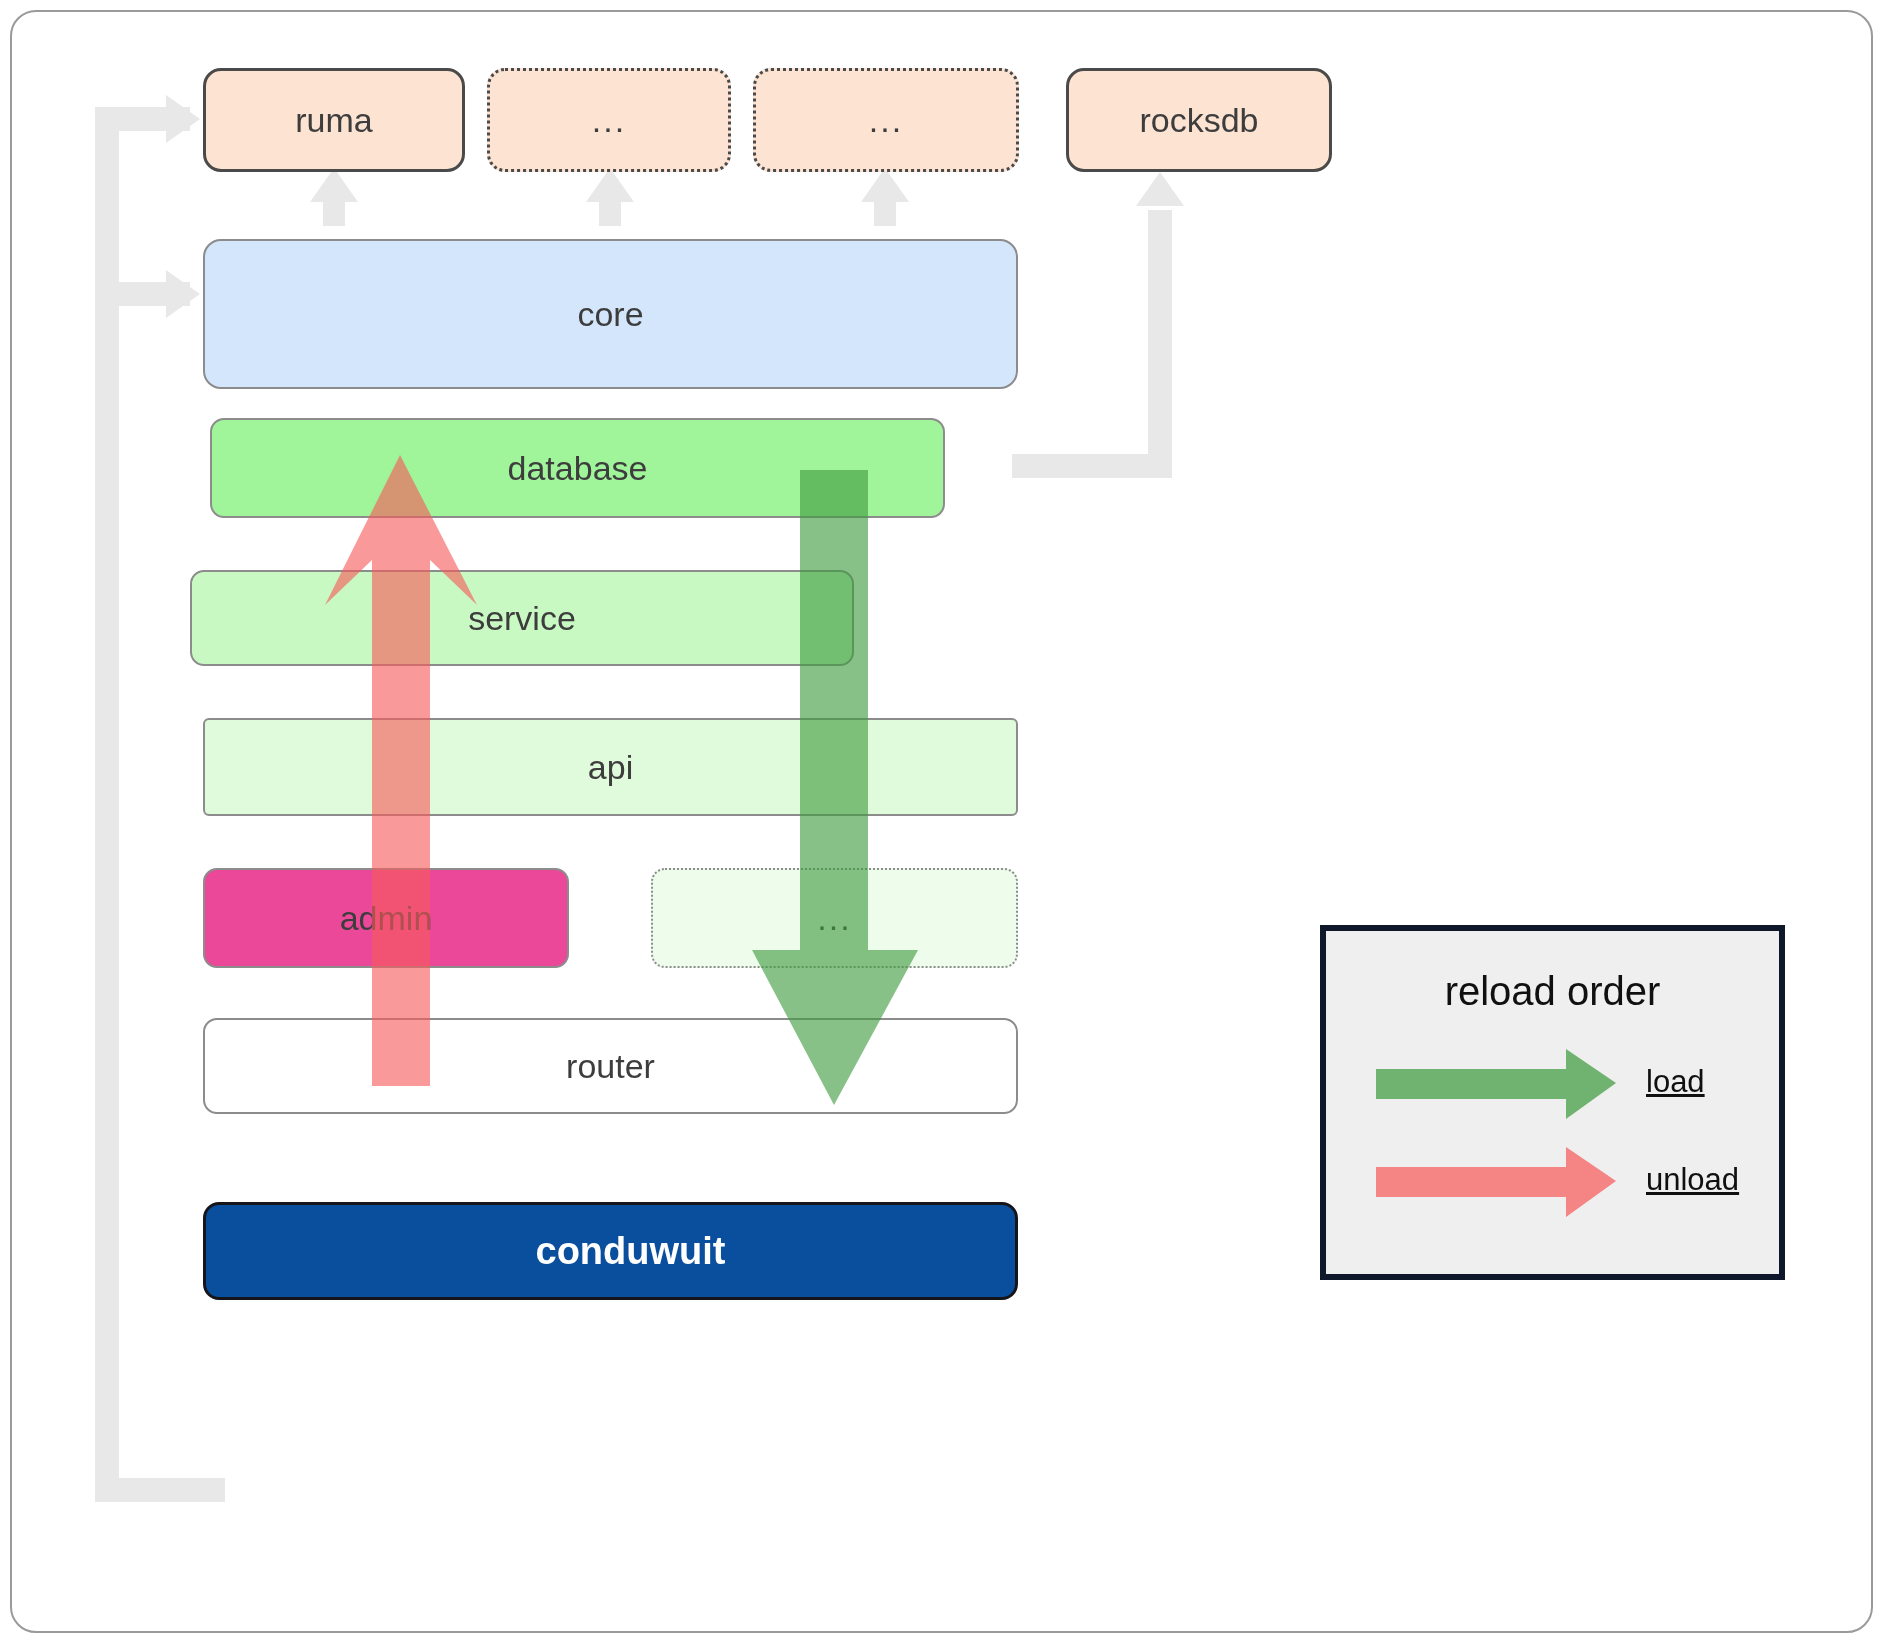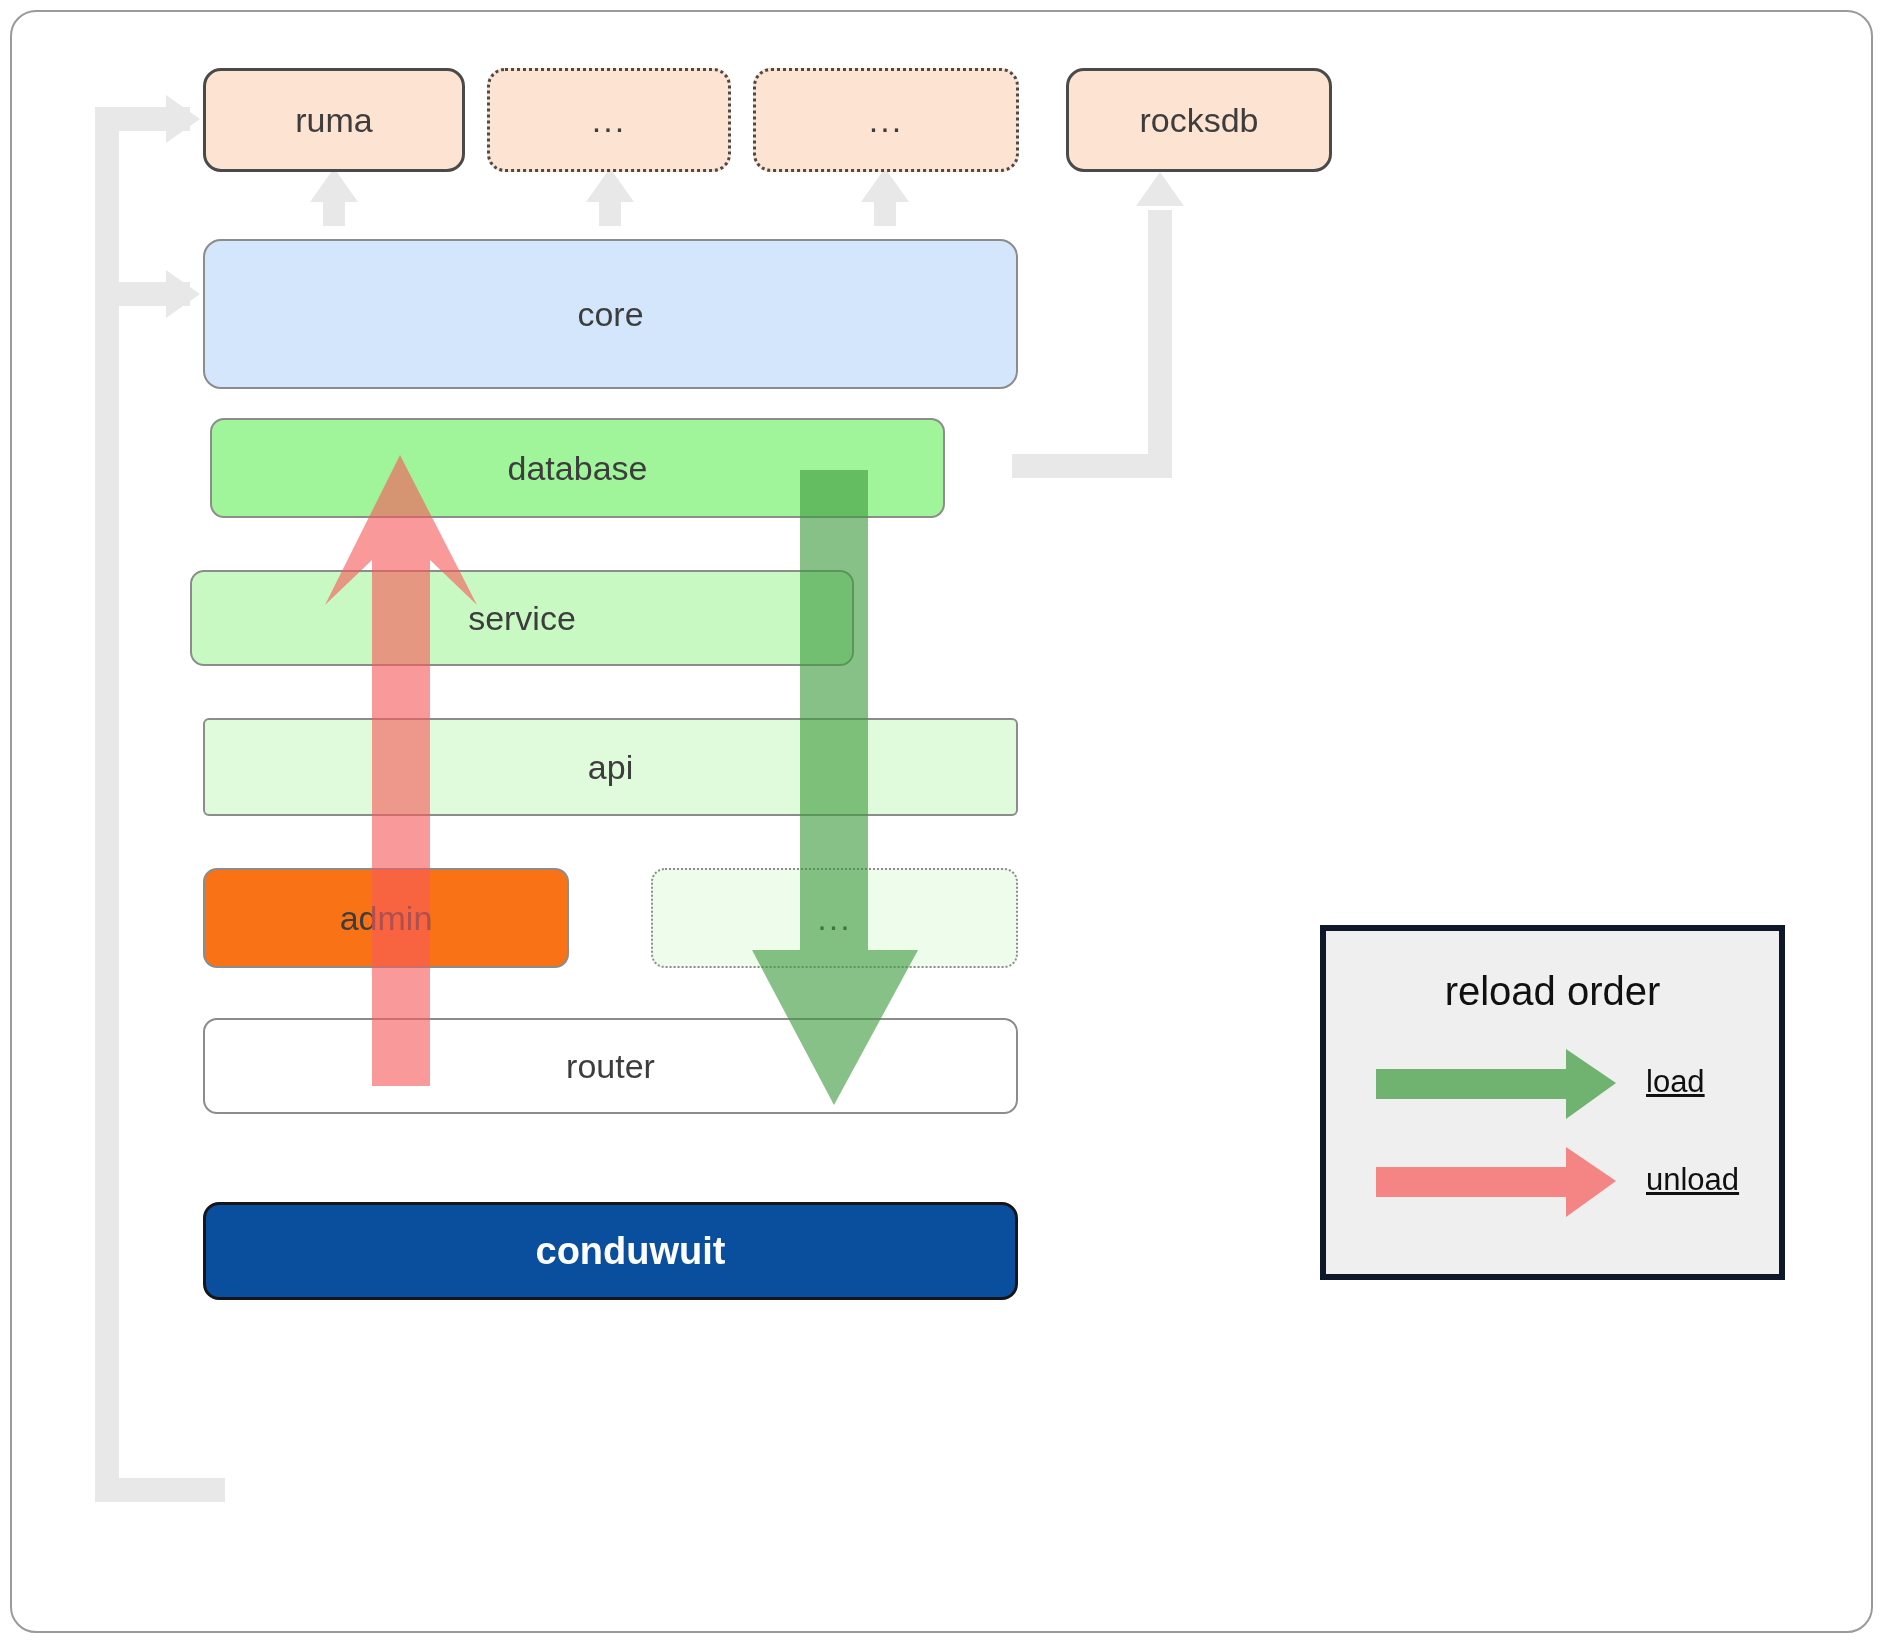--- a/index.html
+++ b/index.html
@@ -51,21 +51,21 @@
     background:#c8f9c2;
     border:2px solid #8c8c8c;
     border-radius:14px;
   }
   .node.api{
     background:#e0fbdb;
     border:2px solid #8c8c8c;
     border-radius:6px;
   }
   .node.admin{
-    background:#f97316;
+    background:#ec4899;
     border:2px solid #8c8c8c;
     border-radius:14px;
   }
   .node.ellipsis-low{
     background:#eefcec;
     border:2px dotted #8c8c8c;
     border-radius:14px;
   }
   .node.router{
     background:#ffffff;

